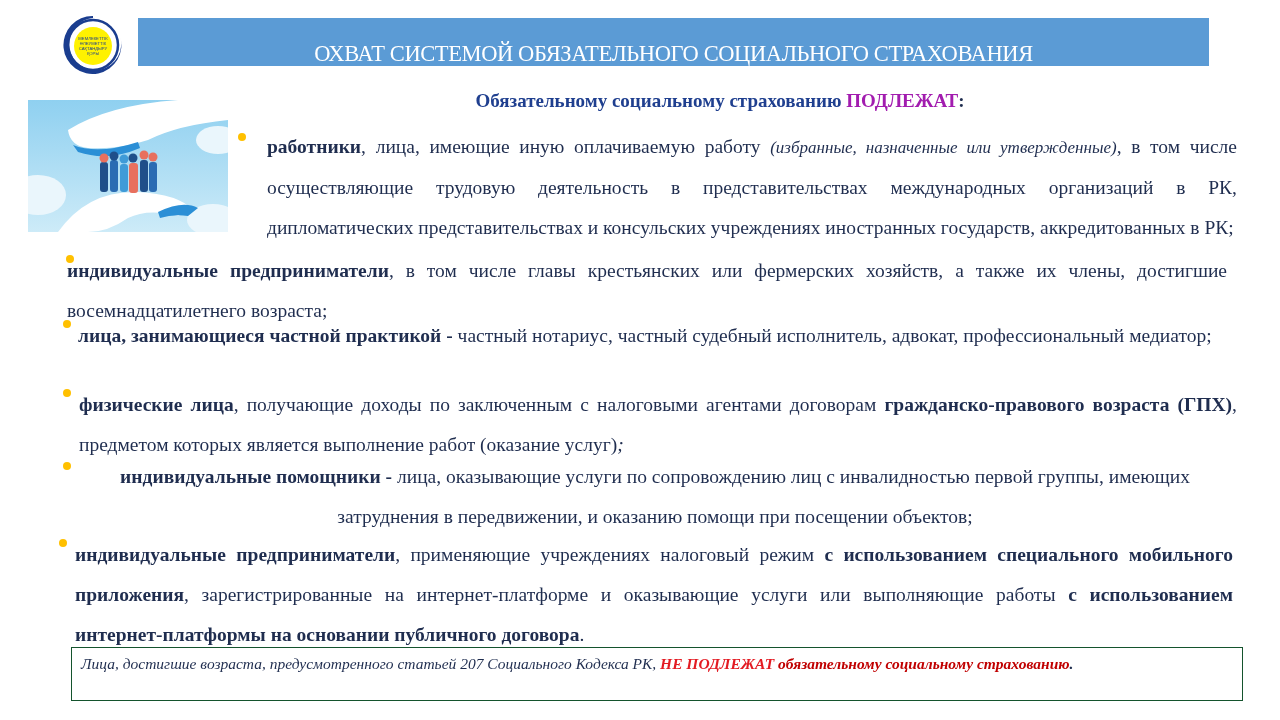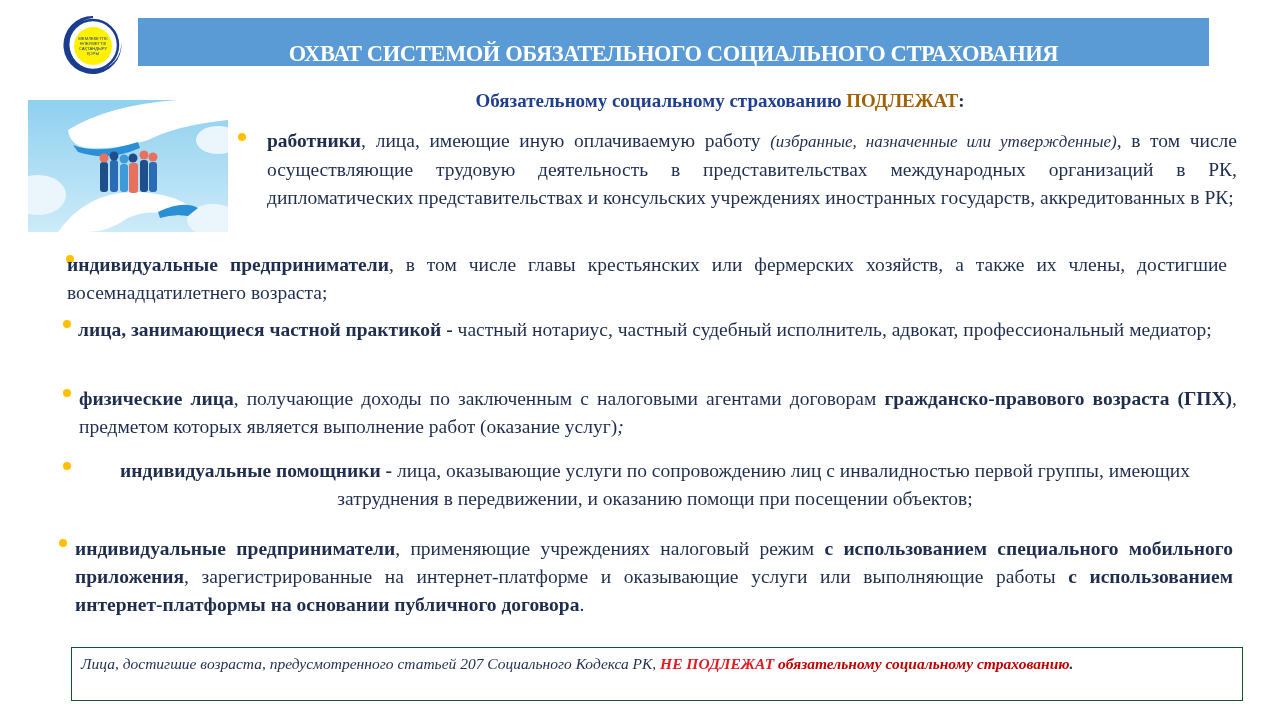--- a/index.html
+++ b/index.html
@@ -9,33 +9,33 @@
     color:#1f2d4f;
   }
   .logo {
     position:absolute; left:62px; top:14px; width:62px; height:62px;
   }
   .title-bar {
     position:absolute; left:138px; top:18px; width:1071px; height:48px;
     background:#5b9bd5; display:flex; align-items:center; justify-content:center;
   }
   .title-bar span {
-    color:#ffffff; font-weight:bold; font-size:22.5px; letter-spacing:-0.4px;margin-top:23px;
+    color:#ffffff; font-weight:normal; font-size:22.5px; letter-spacing:-0.4px;margin-top:23px;
   }
   .illustration {
     position:absolute; left:28px; top:100px; width:200px; height:132px; overflow:hidden;
   }
   .subtitle {
     position:absolute; left:260px; top:90px; width:920px; text-align:center;
     font-weight:bold; font-size:19px; color:#1f3f8f;
   }
-  .subtitle .accent { color:#a16207; }
+  .subtitle .accent { color:#a21caf; }
   .subtitle .colon { color:#1f2d4f; }
   .item {
-    position:absolute; font-size:19.5px; line-height:28px; text-align:justify;
+    position:absolute; font-size:19.5px; line-height:40px; text-align:justify;
     color:#1f2d4f;
   }
   .item b { color:#1f2d4f; }
   .item i.small { font-size:17px; }
   .bullet {
     position:absolute; width:8px; height:8px; border-radius:50%; background:#ffc000;
   }
   .footer-box {
     position:absolute; left:71px; top:647px; width:1172px; height:54px;
     border:1px solid #14532d; box-sizing:border-box; padding:5px 9px;

